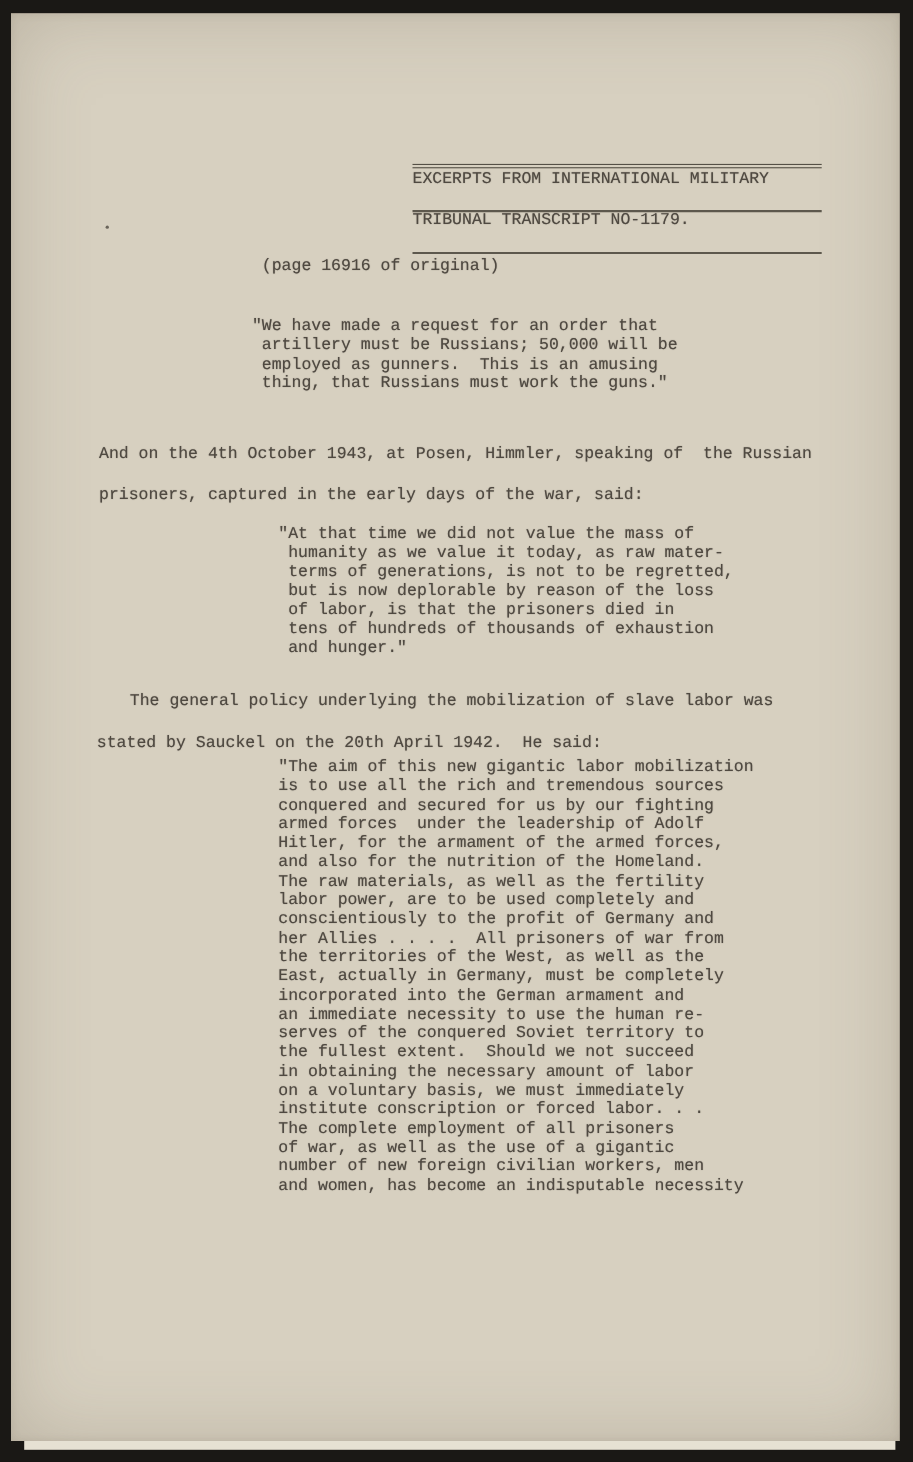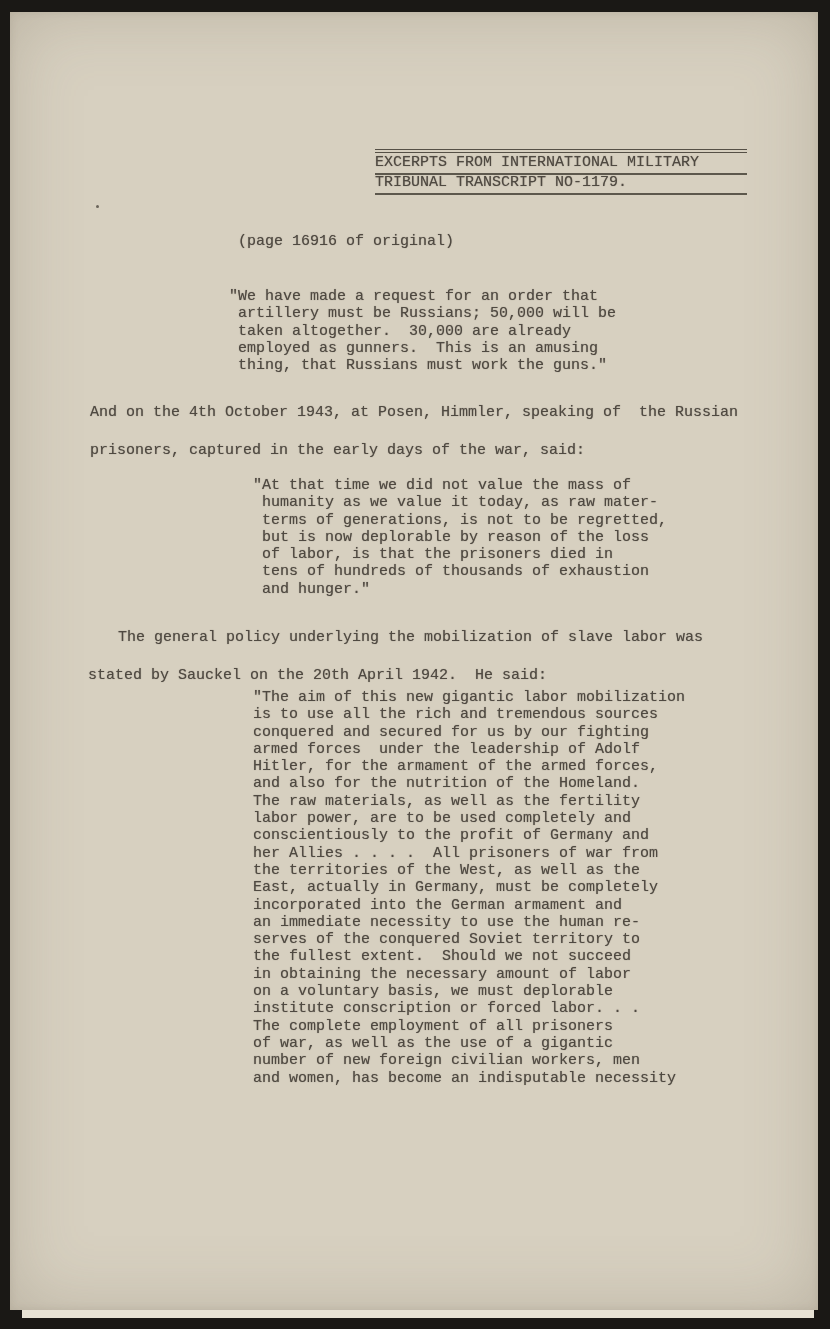--- a/index.html
+++ b/index.html
@@ -41,21 +41,21 @@
   .header-block {
     left: 365px;
     top: 137px;
     width: 372px;
     border-top: 4px double rgba(62, 57, 48, 0.85);
     padding-top: 2px;
   }
   .header-line {
     white-space: pre;
     line-height: 16px;
-    padding-bottom: 2px;
+    padding-bottom: 20px;
     border-bottom: 2px solid rgba(62, 57, 48, 0.8);
   }
   .pageref { left: 228px; top: 221px; line-height: 18px; white-space: pre; }
   .quote1 { left: 219px; top: 276px; }
   .para1  { left: 80px;  top: 391px; }
   .quote2 { left: 243px; top: 465px; }
   .para2  { left: 78px;  top: 606px; margin-top: 10px; }
   .para2 .tline:first-child { padding-left: 30px; }
   .quote3 { left: 243px; top: 677px; }
   .speck {
@@ -78,21 +78,20 @@
     <div class="typed header-block">
       <div class="header-line">EXCERPTS FROM INTERNATIONAL MILITARY</div>
       <div class="header-line">TRIBUNAL TRANSCRIPT NO-1179.</div>
     </div>
 
     <div class="typed pageref">(page 16916 of original)</div>
 
     <div class="typed quote quote1">
         <div class="tline">"We have made a request for an order that</div>
         <div class="tline"> artillery must be Russians; 50,000 will be</div>
-        <div class="tline"> taken altogether.  30,000 are already</div>
         <div class="tline"> employed as gunners.  This is an amusing</div>
         <div class="tline"> thing, that Russians must work the guns."</div>
       </div>
 
     <div class="typed para para1">
         <div class="tline">And on the 4th October 1943, at Posen, Himmler, speaking of  the Russian</div>
         <div class="tline">prisoners, captured in the early days of the war, said:</div>
       </div>
 
     <div class="typed quote quote2">
@@ -121,21 +120,21 @@
         <div class="tline">labor power, are to be used completely and</div>
         <div class="tline">conscientiously to the profit of Germany and</div>
         <div class="tline">her Allies . . . .  All prisoners of war from</div>
         <div class="tline">the territories of the West, as well as the</div>
         <div class="tline">East, actually in Germany, must be completely</div>
         <div class="tline">incorporated into the German armament and</div>
         <div class="tline">an immediate necessity to use the human re-</div>
         <div class="tline">serves of the conquered Soviet territory to</div>
         <div class="tline">the fullest extent.  Should we not succeed</div>
         <div class="tline">in obtaining the necessary amount of labor</div>
-        <div class="tline">on a voluntary basis, we must deplorable</div>
+        <div class="tline">on a voluntary basis, we must immediately</div>
         <div class="tline">institute conscription or forced labor. . .</div>
         <div class="tline">The complete employment of all prisoners</div>
         <div class="tline">of war, as well as the use of a gigantic</div>
         <div class="tline">number of new foreign civilian workers, men</div>
         <div class="tline">and women, has become an indisputable necessity</div>
       </div>
   </div>
   <div class="paper-edge"></div>
 </div>
 

